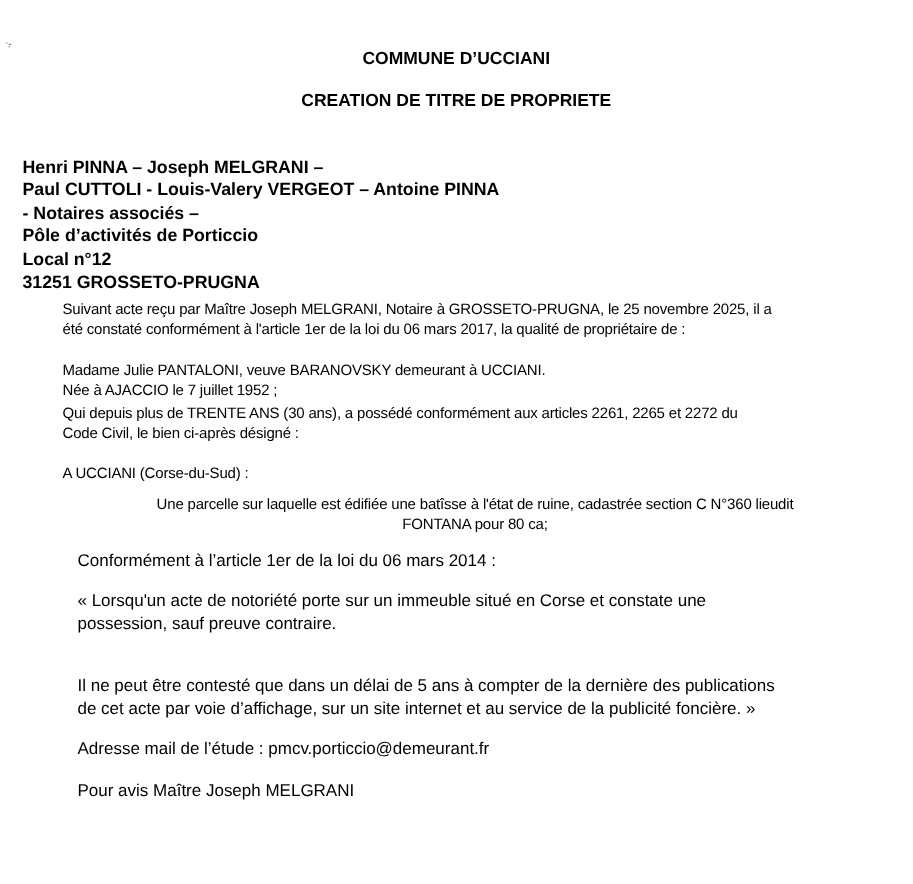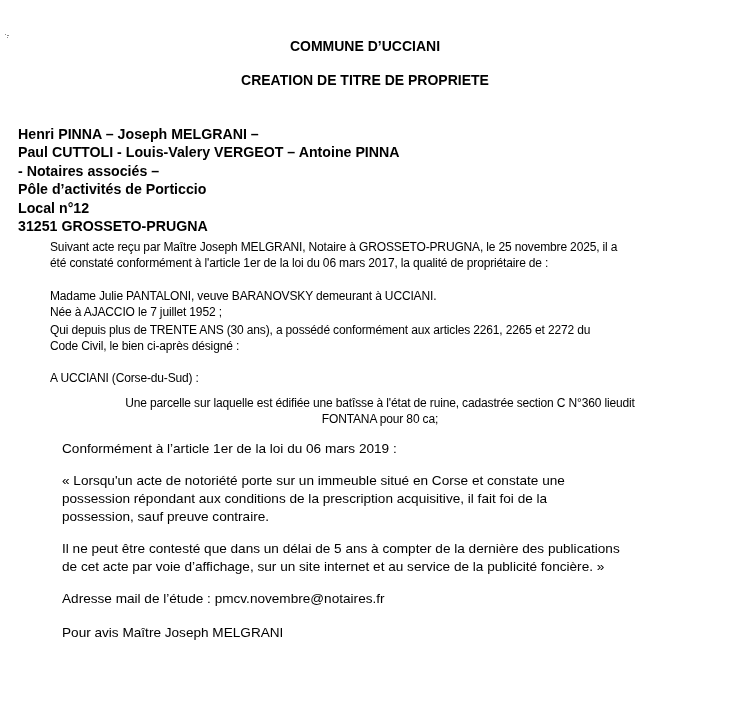--- a/index.html
+++ b/index.html
@@ -114,28 +114,27 @@
   <div>Code Civil, le bien ci-après désigné :</div>
 </div>
 
 <div class="body-small" id="p-a-ucciani">A UCCIANI (Corse-du-Sud) :</div>
 
 <div class="body-small" id="p-parcelle">
   <div>Une parcelle sur laquelle est édifiée une batîsse à l'état de ruine, cadastrée section C N°360 lieudit</div>
   <div>FONTANA pour 80 ca;</div>
 </div>
 
-<div class="body-large" id="p-conformement">Conformément à l’article 1er de la loi du 06 mars 2019 :</div>
+<div class="body-large" id="p-conformement">Conformément à l’article 1er de la loi du 06 mars 2014 :</div>
 
 <div class="body-large" id="p-lorsqu">
   <div>« Lorsqu'un acte de notoriété porte sur un immeuble situé en Corse et constate une</div>
-  <div>possession répondant aux conditions de la prescription acquisitive, il fait foi de la</div>
   <div>possession, sauf preuve contraire.</div>
 </div>
 
 <div class="body-large" id="p-ilnepeut">
   <div>Il ne peut être contesté que dans un délai de 5 ans à compter de la dernière des publications</div>
   <div>de cet acte par voie d’affichage, sur un site internet et au service de la publicité foncière. »</div>
 </div>
 
-<div class="body-large" id="p-adresse">Adresse mail de l’étude : pmcv.novembre@notaires.fr</div>
+<div class="body-large" id="p-adresse">Adresse mail de l’étude : pmcv.porticcio@demeurant.fr</div>
 
 <div class="body-large" id="p-pouravis">Pour avis Maître Joseph MELGRANI</div>
 
 </body></html>

